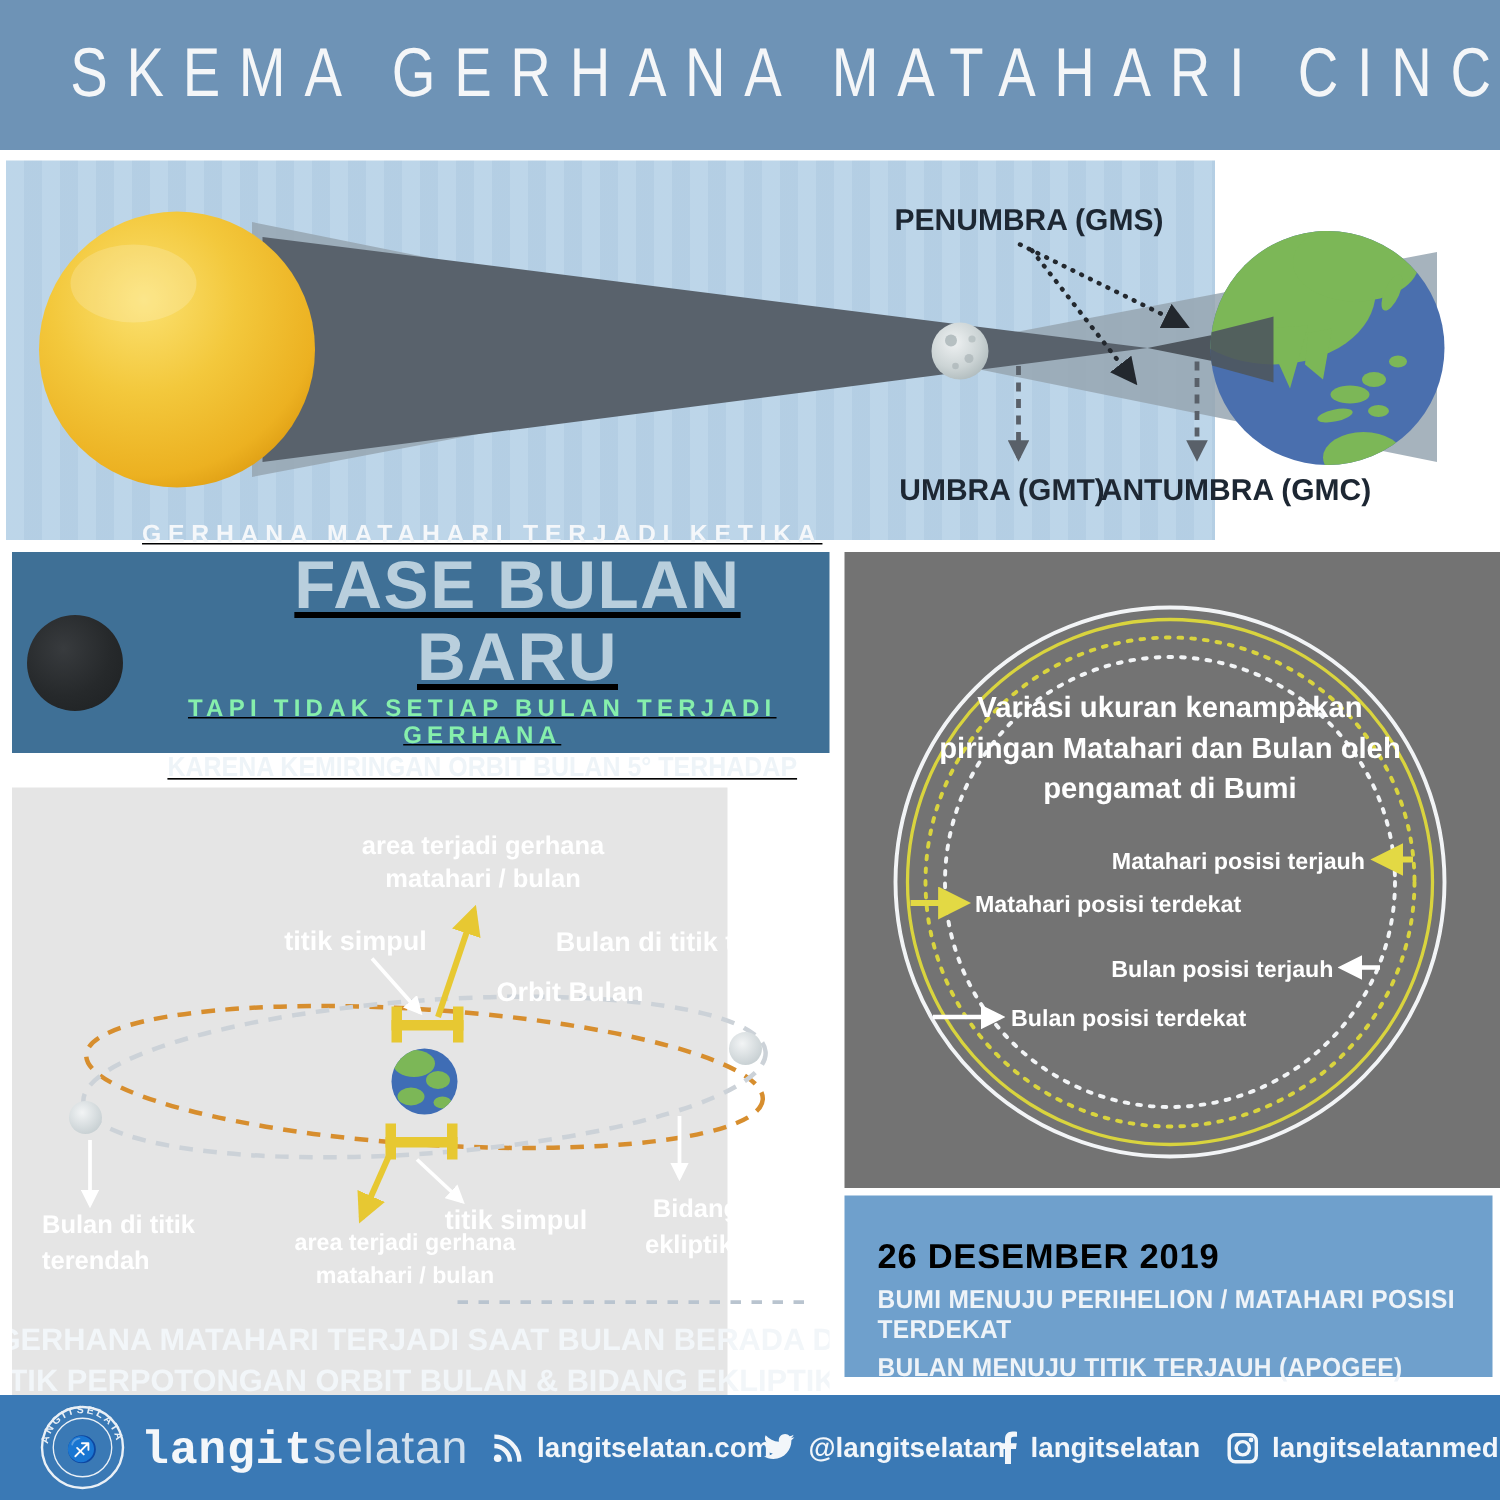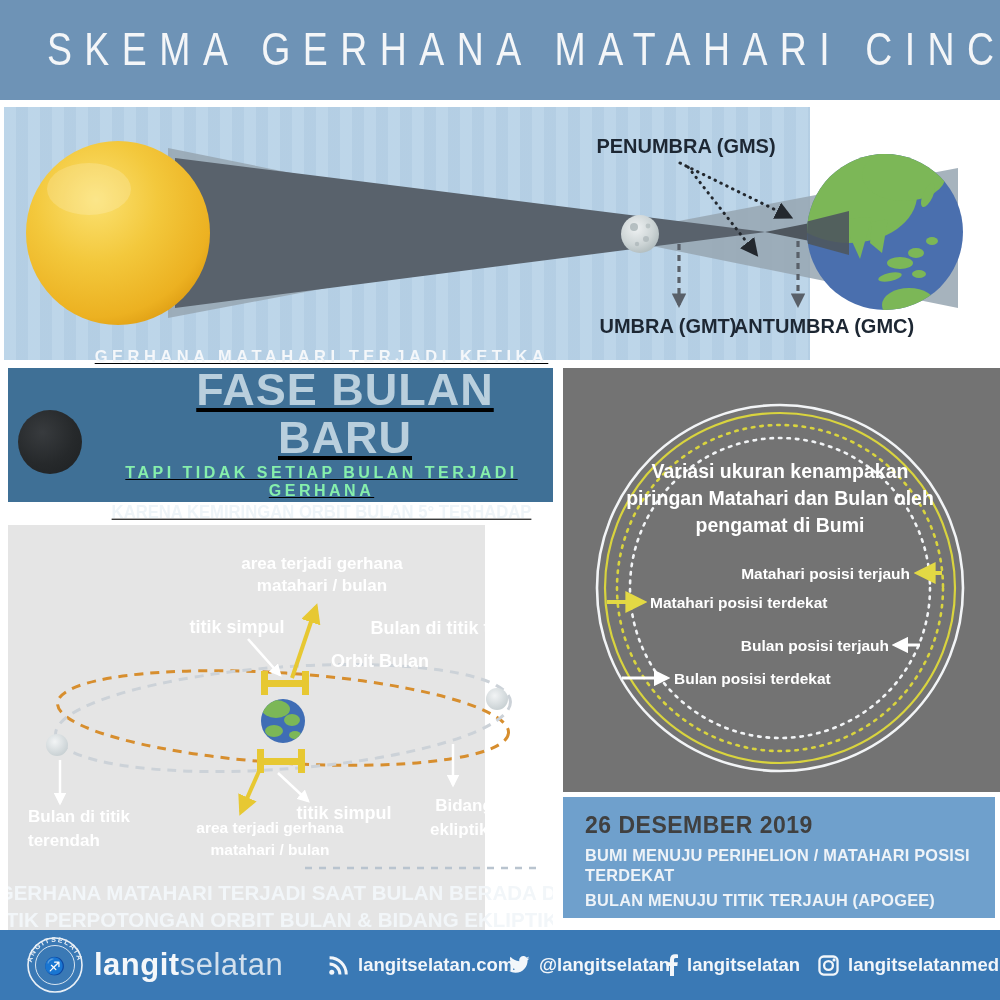--- a/index.html
+++ b/index.html
@@ -31,28 +31,28 @@
 
   
   #panel-orbit{position:absolute;left:8px;top:525px;width:477px;height:411px;background:#e5e5e5;}
 
   
   #panel-size{position:absolute;left:563px;top:368px;width:512px;height:424px;background:#737373;}
 
   
   #panel-date{position:absolute;left:563px;top:797px;width:432px;height:121px;background:#6fa0cc;
               box-sizing:border-box;padding:15px 14px 0 22px;}
-  .date-big{color:#404040;font-size:23px;font-weight:800;letter-spacing:.5px;}
+  .date-big{color:#000000;font-size:23px;font-weight:800;letter-spacing:.5px;margin-top:12px;}
   .date-line{color:#eef3f8;font-size:16.5px;font-weight:700;margin-top:7px;letter-spacing:.2px;transform-origin:left;transform:scale(.99,1.05);}
 
   
   #footer{position:absolute;left:0;top:930px;width:1000px;height:70px;background:#3a79b5;}
   #footer .logo{position:absolute;left:25px;top:5px;}
   #footer .brand{position:absolute;left:94px;top:17px;font-size:31px;color:#f4f7fa;letter-spacing:.5px;}
-  .brand .b{font-weight:700;}
+  .brand .b{font-weight:700;font-family:Liberation Mono, monospace;}
   .brand .l{font-weight:400;opacity:.82;}
   .social{position:absolute;top:0;height:70px;display:flex;align-items:center;gap:9px;
           color:#f2f6fa;font-size:18.5px;font-weight:700;}
   .social svg{display:block;}
   #soc-web{left:328px;} #soc-tw{left:509px;} #soc-fb{left:666px;} #soc-ig{left:818px;}
 </style>
 </head>
 <body>
 
 <div id="page">

